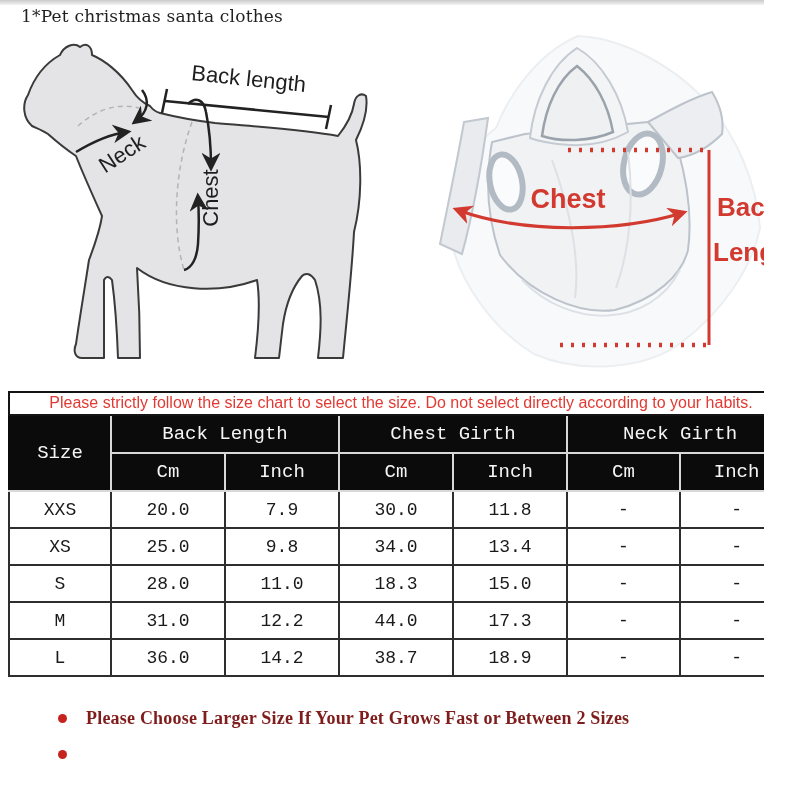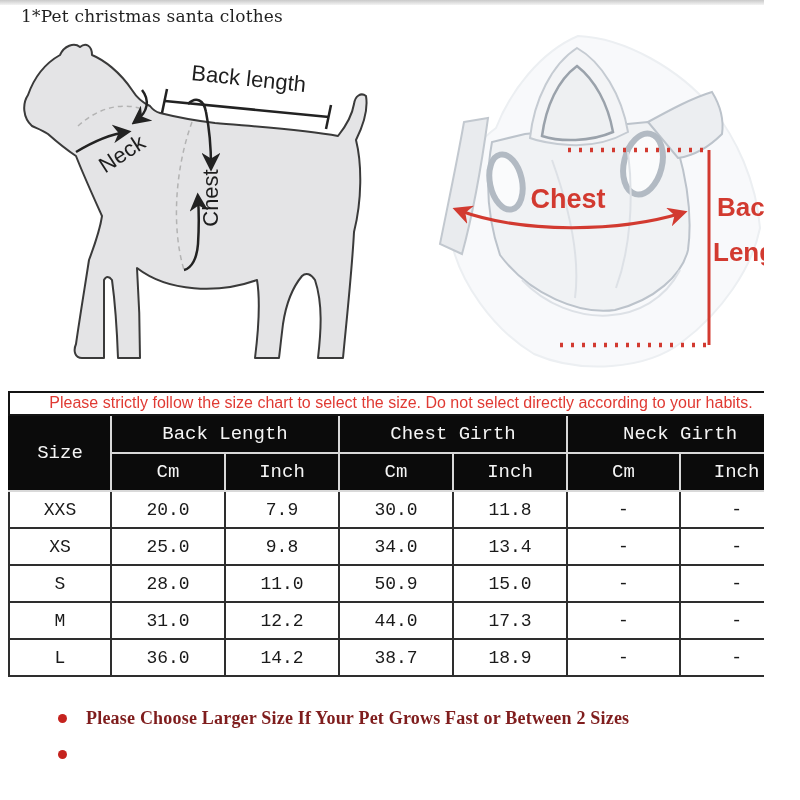--- a/index.html
+++ b/index.html
@@ -237,21 +237,21 @@
           <td class="cell">9.8</td>
           <td class="cell">34.0</td>
           <td class="cell">13.4</td>
           <td class="cell">-</td>
           <td class="cell">-</td>
         </tr>
         <tr>
           <td class="cell">S</td>
           <td class="cell">28.0</td>
           <td class="cell">11.0</td>
-          <td class="cell">50.9</td>
+          <td class="cell">18.3</td>
           <td class="cell">15.0</td>
           <td class="cell">-</td>
           <td class="cell">-</td>
         </tr>
         <tr>
           <td class="cell">M</td>
           <td class="cell">31.0</td>
           <td class="cell">12.2</td>
           <td class="cell">44.0</td>
           <td class="cell">17.3</td>

